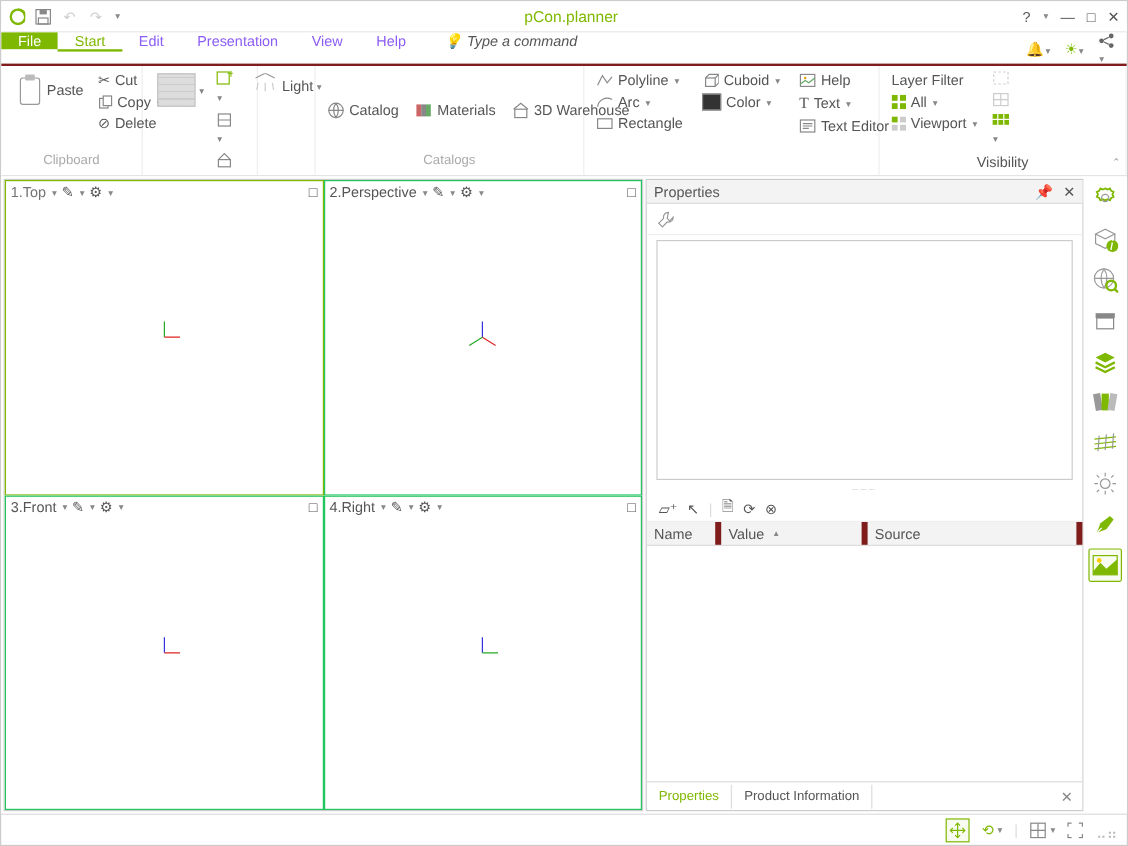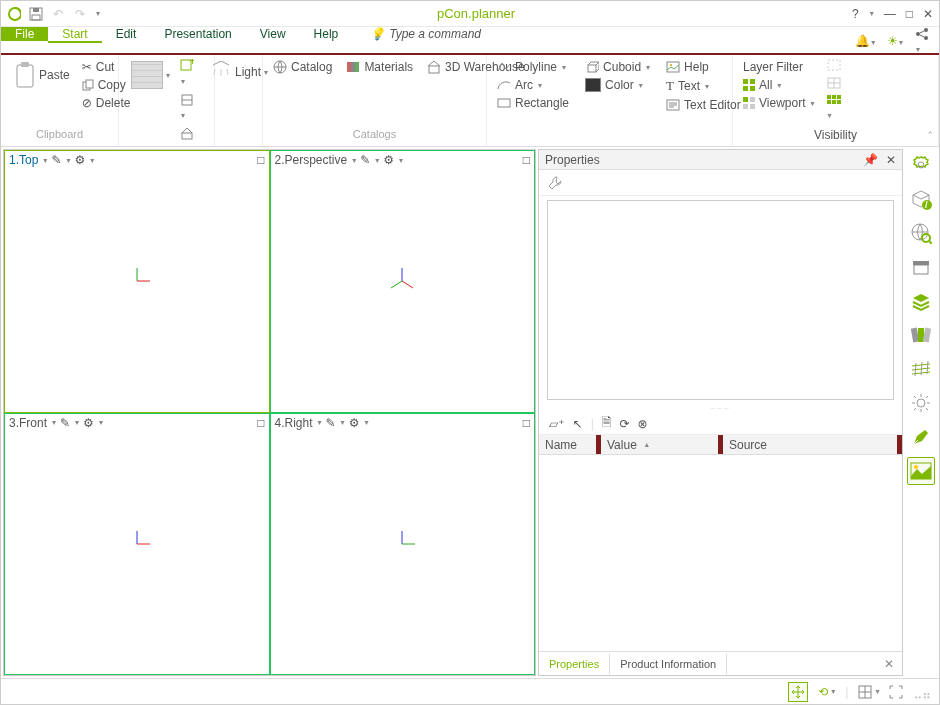--- a/index.html
+++ b/index.html
@@ -4,42 +4,42 @@
 <style>
 *{box-sizing:border-box;margin:0;padding:0;font-family:"Segoe UI",Tahoma,sans-serif;font-size:12px;color:#555}
 body{width:940px;height:705px;background:#fff;border:1px solid #ccc;display:flex;flex-direction:column;overflow:hidden}
 .titlebar{height:26px;display:flex;align-items:center;padding:0 6px;background:#fff;border-bottom:1px solid #e8e8e8}
 .titlebar .qat{display:flex;gap:8px;align-items:center}
 .titlebar .title{flex:1;text-align:center;color:#7fb800;font-size:13px}
 .titlebar .winctrl{display:flex;gap:10px;align-items:center;color:#888}
 .ico{display:inline-flex;width:14px;height:14px;align-items:center;justify-content:center;color:#888}
 .menubar{height:28px;display:flex;align-items:flex-start;border-bottom:2px solid #7f1d1d}
 .file-btn{background:#7fb800;color:#fff;padding:0 14px;display:flex;align-items:center;font-size:12px}
-.tab{padding:0 14px;display:flex;align-items:center;color:#14532d;cursor:pointer}
+.tab{padding:0 14px;display:flex;align-items:center;color:#8b5cf6;cursor:pointer}
 .tab.active{color:#7fb800;border-bottom:2px solid #7fb800}
 .cmd{margin-left:18px;display:flex;align-items:center;gap:4px;color:#888;font-style:italic}
 .menubar .right{margin-left:auto;display:flex;align-items:center;gap:12px;padding-right:10px}
 .ribbon{height:92px;display:flex;border-bottom:1px solid #dcdcdc;background:#fff}
 .rgroup{display:flex;flex-direction:column;border-right:1px solid #eee}
 .rgroup .body{flex:1;display:flex;align-items:flex-start;padding:4px 8px;gap:6px}
 .rgroup .label{height:18px;text-align:center;font-size:11px;color:#aaa;position:relative}
 .rgroup .label .dlg{position:absolute;right:4px;top:2px;font-size:9px;color:#aaa}
 .vbtn{display:flex;flex-direction:row;align-items:center;gap:2px;padding:2px 4px}
 .sbtn{display:flex;align-items:center;gap:4px;padding:1px 2px;white-space:nowrap}
 .sbtn.disabled{color:#bbb}
 .stack{display:flex;flex-direction:column;gap:2px}
 .searchbox{display:flex;align-items:center;border:1px solid #ccc;height:24px;width:206px;padding:0 4px}
 .searchbox input{border:none;outline:none;flex:1;font-size:12px}
 .dd{font-size:8px;color:#888;margin-left:1px}
 .viewports{flex:1;display:flex;background:#fff;overflow:hidden}
 .vgrid{flex:1;display:grid;grid-template-columns:1fr 1fr;grid-template-rows:1fr 1fr;gap:0;border:1px solid #ccc;margin:2px}
 .vp{border:1px solid #22c55e;position:relative;background:#fff}
 .vp.active{border:1px solid #7fb800}
 .vp .hdr{position:absolute;top:0;left:0;right:0;height:18px;display:flex;align-items:center;gap:4px;padding:0 4px;font-size:11px;color:#888}
-.vp.active .hdr .name{color:#0369a1}
+.vp.active .hdr .name{color:#737373}
 .vp .hdr .max{margin-left:auto}
 .vp .axis{position:absolute;top:50%;left:50%;transform:translate(-50%,-50%)}
 .propPanel{width:365px;border:1px solid #ccc;margin:2px 0 2px 0;display:flex;flex-direction:column}
 .propPanel .phead{height:20px;background:#f3f3f3;display:flex;align-items:center;padding:0 6px;border-bottom:1px solid #ddd;font-size:11px;color:#888}
 .propPanel .phead .pin{margin-left:auto;margin-right:8px}
 .propPanel .toolbar{height:26px;display:flex;align-items:center;padding:0 8px;gap:6px;border-bottom:1px solid #eee}
 .propPanel .preview{flex:0 0 200px;margin:4px 8px;border:1px solid #ccc}
 .propPanel .midtool{height:22px;display:flex;align-items:center;gap:8px;padding:0 10px;color:#bbb;border-bottom:1px solid #eee}
 .propPanel .grip{text-align:center;color:#ccc;font-size:8px;letter-spacing:2px}
 .propPanel .thead{height:20px;display:flex;background:#f3f3f3;border-bottom:1px solid #ddd}
@@ -185,21 +185,21 @@
             <line x1="18" y1="8" x2="19" y2="14" stroke="#ccc"></line>
           </svg>
         <span>Light</span>
           <span class="dd">▾</span>
       </div>
     </div>
     <div class="label"></div>
   </div>
 
   <div class="rgroup" style="width:224px">
-    <div class="body" style="flex-direction:column;gap:6px;align-items:stretch">
+    <div class="body" style="flex-direction:row;gap:6px;align-items:stretch">
       <div style="display:flex;gap:10px">
         <div class="sbtn">
             <span>
               <svg width="14" height="14">
                 <circle cx="7" cy="7" r="6" fill="none" stroke="#888"></circle>
                 <line x1="1" y1="7" x2="13" y2="7" stroke="#888"></line>
                 <path d="M7 1 Q3 7 7 13 Q11 7 7 1" fill="none" stroke="#888"></path>
               </svg>
             </span>
             <span>Catalog</span>

